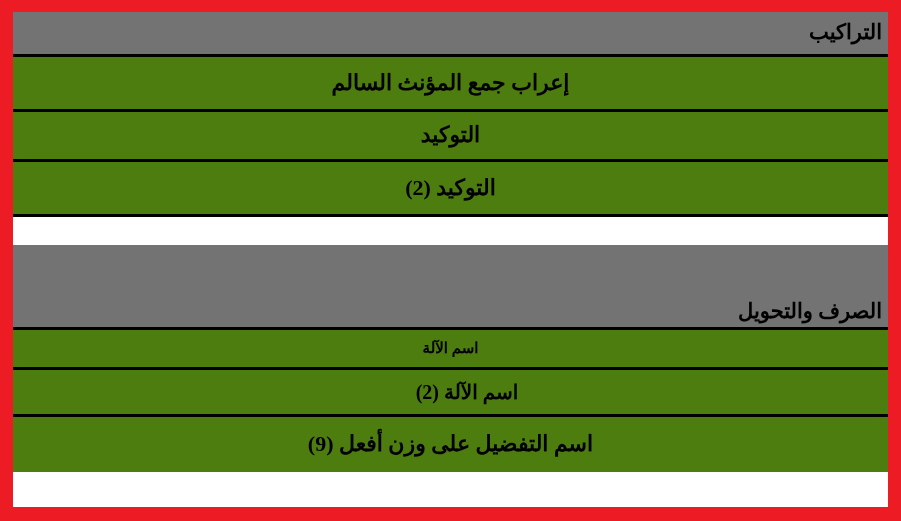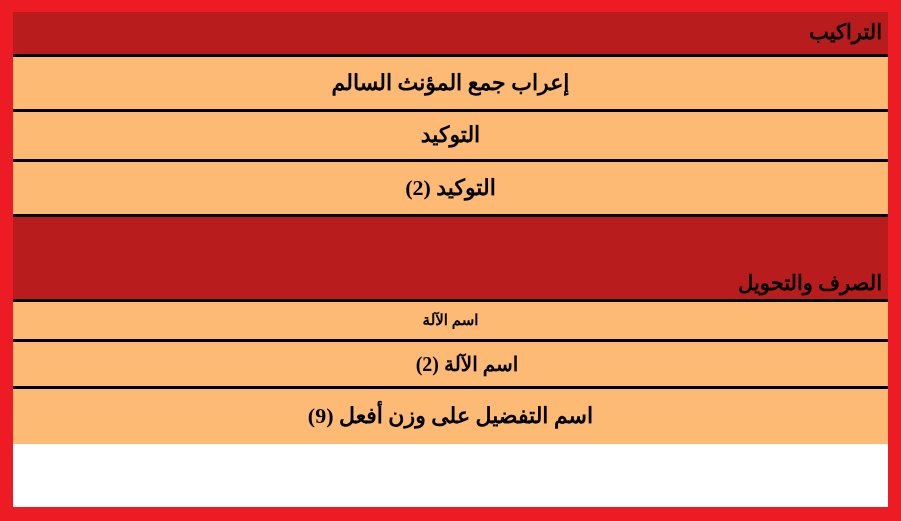--- a/index.html
+++ b/index.html
@@ -37,36 +37,36 @@
   .row {
     box-sizing: border-box;
     display: flex;
     align-items: center;
     direction: rtl;
     overflow: hidden;
   }
 
   
   .row.section {
-    background: #b91c1c;
+    background: #737373;
     justify-content: flex-end;
     border-bottom: 3px solid #000000;
   }
   .row.section .cell {
     width: 100%;
     text-align: right;
     padding-right: 6px;
     font-weight: bold;
     color: #000000;
     line-height: 1.1;
   }
 
   
   .row.item {
-    background: #fdba74;
+    background: #4d7c0f;
     justify-content: center;
     border-bottom: 3px solid #000000;
   }
   .row.item:last-child {
     border-bottom: none;
   }
   .row.item .cell {
     width: 100%;
     text-align: center;
     font-weight: bold;
@@ -83,21 +83,21 @@
   .h-mid   { height: 47px;  }
   .h-small { height: 40px;  }
 
   .fs-head   { font-size: 21px; }
   .fs-head2  { font-size: 21px; }
   .fs-lg     { font-size: 22px; }
   .fs-md     { font-size: 20px; margin-left: 33px; }
   .fs-sm     { font-size: 15px; }
 
   
-  .row.section.bottom-align { align-items: flex-end; }
+  .row.section.bottom-align { align-items: flex-end; margin-top: 28px; }
   .row.section.bottom-align .cell { padding-bottom: 4px; }
 </style>
 </head>
 <body>
 
 <div id="page">
   <div class="sheet">
 
     <div class="row section h-sec-a">
       <div class="cell fs-head">التراكيب</div>

